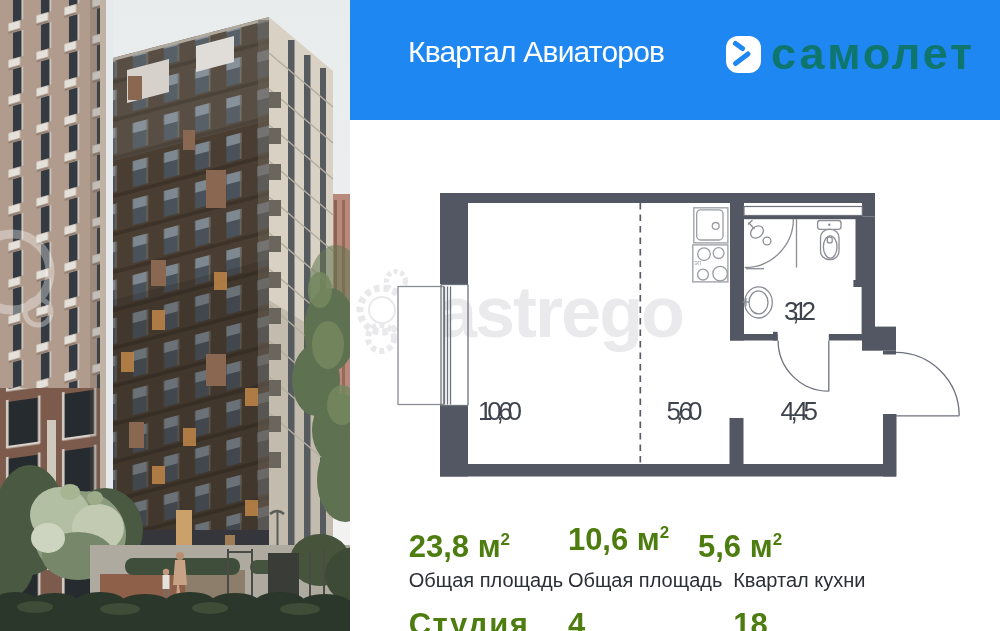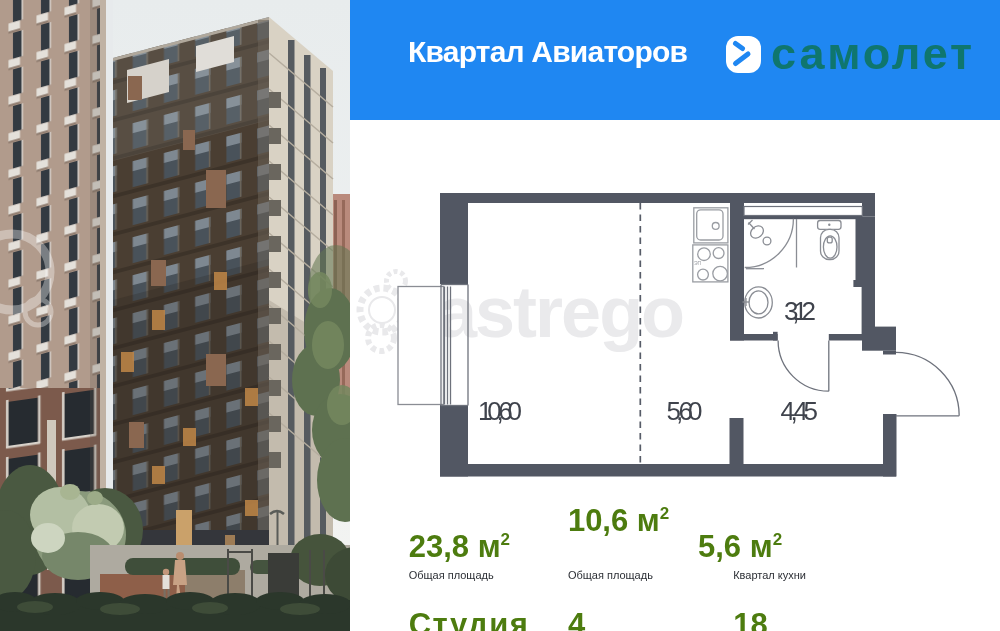--- a/index.html
+++ b/index.html
@@ -1,20 +1,20 @@
 <!DOCTYPE html>
 <html><head>
 <meta charset="utf-8">
 <style>
 html,body{margin:0;padding:0;width:1000px;height:631px;background:#fff;overflow:hidden;
   font-family:"Liberation Sans",sans-serif;position:relative}
 .abs{position:absolute}
 .num{font-weight:700;font-size:31px;color:#4d7c0f;letter-spacing:0;white-space:nowrap}
 .num .sup{font-size:17px;vertical-align:12px}
-.lbl{font-size:11px;color:#2c2f35;white-space:nowrap}
+.lbl{font-size:20px;color:#2c2f35;white-space:nowrap}
 </style>
 </head>
 <body>
 
 <svg class="abs" style="left:0;top:0" width="350" height="631" viewBox="0 0 350 631">
   <defs>
     <linearGradient id="sky" x1="0" y1="0" x2="0" y2="1">
       <stop offset="0" stop-color="#e8eced"></stop>
         <stop offset="0.5" stop-color="#edf0f0"></stop>
         <stop offset="1" stop-color="#f4f4f2"></stop>
@@ -213,21 +213,21 @@
   </g>
 
   <g stroke="#ffffff" fill="none" opacity="0.35">
     <circle cx="12" cy="272" r="38" stroke-width="9"></circle>
     <circle cx="38" cy="312" r="13" stroke-width="5"></circle>
   </g>
 </svg>
 
 <div class="abs" style="left:350px;top:0;width:650px;height:120px;background:#1f87f2"></div>
 
-<div class="abs" style="left:408px;top:35px;font-size:30px;font-weight:700;color:#fff;letter-spacing:-0.8px">Квартал Авиаторов</div>
+<div class="abs" style="left:408px;top:35px;font-size:30px;font-weight:400;color:#fff;letter-spacing:-0.8px">Квартал Авиаторов</div>
 
 <svg class="abs" style="left:720px;top:30px" width="60" height="50" viewBox="0 0 60 50">
   <rect x="6" y="6" width="35" height="37" rx="12" fill="#fff"></rect>
   <g stroke="#1f87f2" stroke-width="5" stroke-linecap="round" fill="none">
     <path d="M15.5 13.5 L22.5 18.5"></path>
     <path d="M15.5 33.5 L28 24"></path>
   </g>
 </svg>
 
 <div class="abs" style="left:771px;top:28px;font-size:45px;font-weight:700;color:#0f766e;letter-spacing:2.8px">самолет</div>
@@ -351,21 +351,21 @@
 
   <g fill="#3f434c" font-size="26" lengthAdjust="spacingAndGlyphs">
     <text x="478" y="420" textLength="44">10,60</text>
     <text x="666.5" y="419.5" textLength="36">5,60</text>
     <text x="780.5" y="419.7" textLength="37.5">4,45</text>
     <text x="784" y="319.7" textLength="32">3,12</text>
   </g>
 </svg>
 
 <div class="abs num" style="left:408.7px;top:528.9px">23,8 м<span class="sup">2</span></div>
-<div class="abs num" style="left:567.9px;top:503px">10,6 м<span class="sup">2</span></div>
+<div class="abs num" style="left:567.9px;top:522px">10,6 м<span class="sup">2</span></div>
 <div class="abs num" style="left:698px;top:528.9px">5,6 м<span class="sup">2</span></div>
 
 <div class="abs lbl" style="left:408.7px;top:569.2px">Общая площадь</div>
 <div class="abs lbl" style="left:567.9px;top:569.2px">Общая площадь</div>
 <div class="abs lbl" style="left:733.2px;top:569.2px">Квартал кухни</div>
 
 <div class="abs num" style="left:408.7px;top:607.3px;letter-spacing:1.5px">Студия</div>
 <div class="abs num" style="left:567.9px;top:607.3px">4</div>
 <div class="abs num" style="left:733.2px;top:607.3px">18</div>
 

